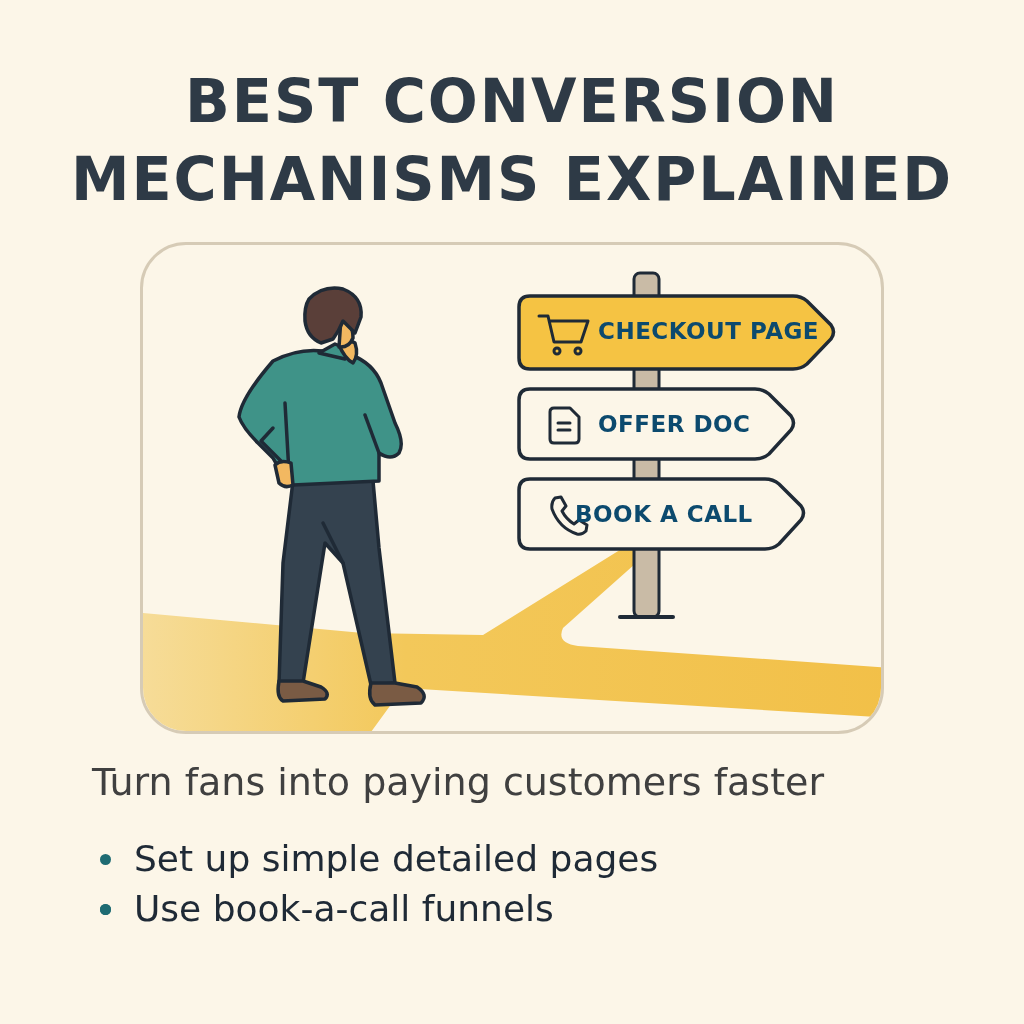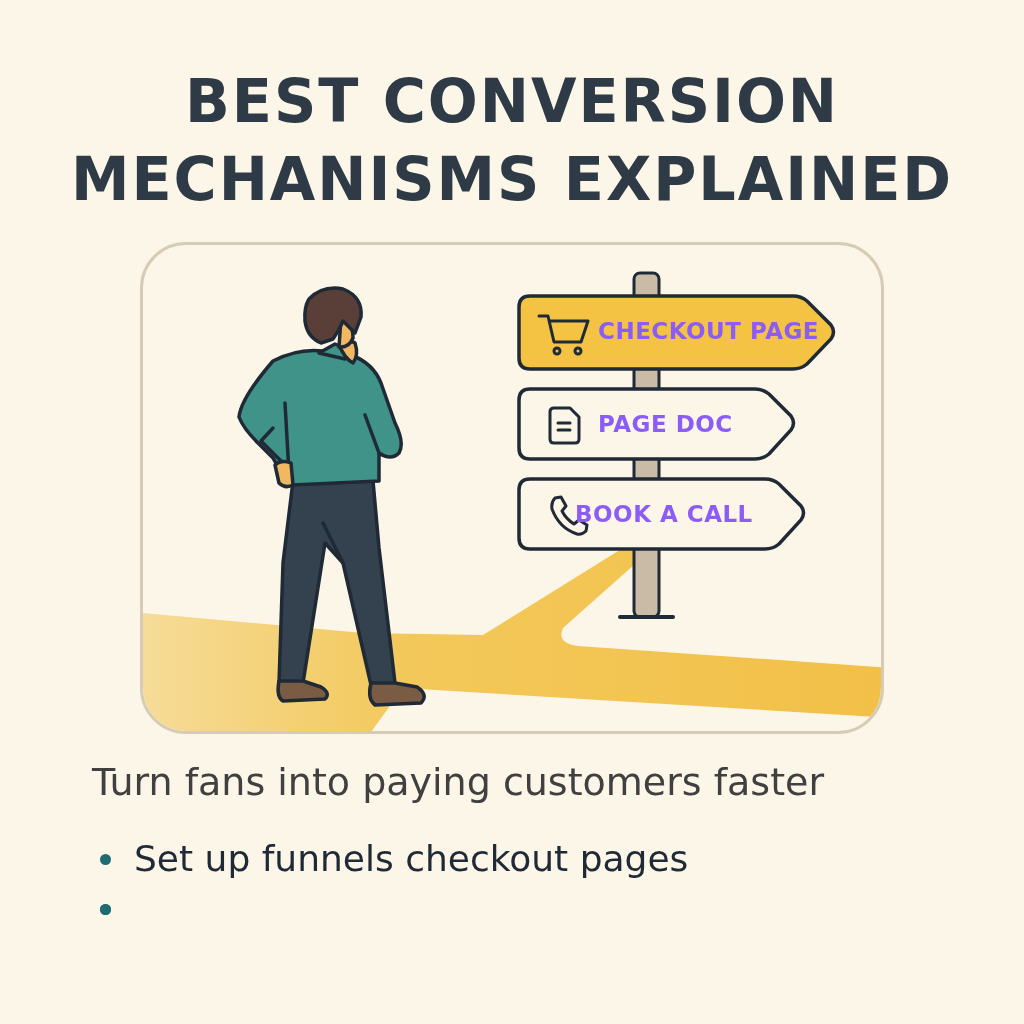--- a/index.html
+++ b/index.html
@@ -28,21 +28,21 @@
     border-radius: 46px;
     box-sizing: border-box;
     overflow: hidden;
     background: #fcf6e8;
   }
   .panel svg.scene { position: absolute; left: -140px; top: -242px; }
   .sign-label {
     position: absolute;
     font-family: "DejaVu Sans", sans-serif;
     font-weight: bold;
-    color: #8b5cf6;
+    color: #0c4a6e;
     font-size: 23px;
     letter-spacing: 0.5px;
     white-space: nowrap;
   }
   .subtitle {
     position: absolute; left: 92px; top: 760px;
     color: #404040;
     font-family: "DejaVu Sans", sans-serif;
     font-size: 38px;
     letter-spacing: 0px;
@@ -135,23 +135,23 @@
       <path d="M316 350 L332 341 L346 347 L342 356 Z" fill="#3f9388"></path>
       <path d="M336 342 Q345 335 352 340 Q356 352 350 360 Q342 356 336 342 Z" fill="#f2b861"></path>
 
       <path d="M338 315 Q350 318 350 335 Q346 345 336 344 Z" fill="#f2b861"></path>
 
       <path d="M306 296 Q320 282 340 286 Q360 294 358 314 L352 330 L340 318 Q336 328 330 336 L318 340 Q304 334 302 318 Q301 304 306 296 Z" fill="#5a3f39"></path>
     </g>
   </svg>
 
   <div class="sign-label" style="left:455px; top:73px;">CHECKOUT PAGE</div>
-  <div class="sign-label" style="left:455px; top:166px;">PAGE DOC</div>
+  <div class="sign-label" style="left:455px; top:166px;">OFFER DOC</div>
   <div class="sign-label" style="left:432px; top:256px;">BOOK A CALL</div>
 </div>
 
 <div class="subtitle">Turn fans into paying customers faster</div>
 
 <ul class="bullets">
-  <li><span class="bullet-dot"></span><span>Set up funnels checkout pages</span></li>
+  <li><span class="bullet-dot"></span><span>Set up simple detailed pages</span></li>
   <li><span class="bullet-dot"></span></li>
-  <li><span class="bullet-dot"></span></li>
+  <li><span class="bullet-dot"></span><span>Use book-a-call funnels</span></li>
 </ul>
 
 </body></html>

